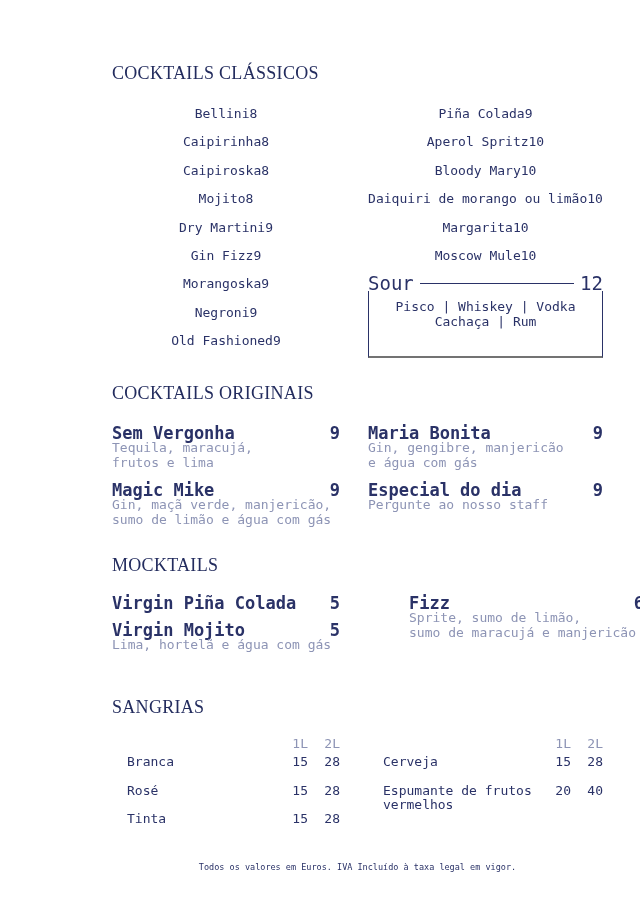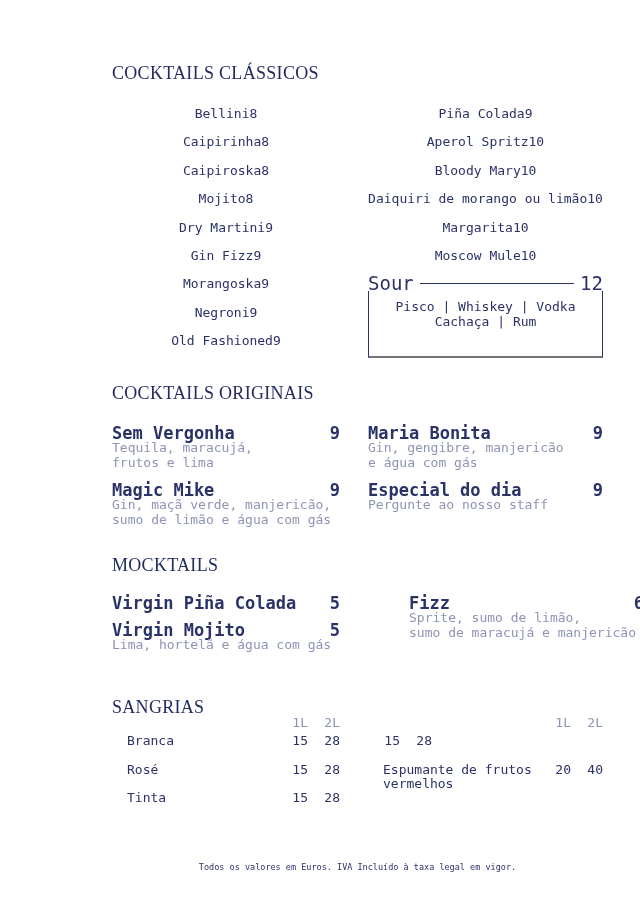--- a/index.html
+++ b/index.html
@@ -25,21 +25,21 @@
   #title-mocktails { top:556px; }
   #title-sangrias  { top:698px; }
 
   .cols { position:absolute; left:112px; width:491px; display:flex; }
   .col-l { width:228px; margin-right:28px; flex:none; }
   .col-r { width:235px; flex:none; }
 
   #grid-classicos { top:107px; }
   #grid-originais { top:427px; }
   #grid-mocktails { top:597px;gap:41px; }
-  #grid-sangrias  { top:716px; }
+  #grid-sangrias  { top:737px; }
 
   .price-row {
     display:flex; justify-content:center;
     font-size:13px; line-height:13px;
     margin-bottom:15.4px;
   }
   .price-row .pr { text-align:right; white-space:nowrap; }
 
   .sour-row { display:flex; font-size:19px; line-height:13px; margin-bottom:0; }
   .sour-rule { flex:1; border-top:1px solid #2a3267; margin:6px 6px 0 6px; }
@@ -258,20 +258,21 @@
           <span class="p2">28</span>
         </div>
     </div>
     <div class="col-r">
       <div class="sang-row sang-head">
           <span class="nm"></span>
           <span class="p1">1L</span>
           <span class="p2">2L</span>
         </div>
       <div class="sang-row">
+          <span class="nm">Cerveja</span>
           <span class="p1">15</span>
           <span class="p2">28</span>
         </div>
       <div class="sang-row">
           <span class="nm">Espumante de frutos
 vermelhos</span>
           <span class="p1">20</span>
           <span class="p2">40</span>
         </div>
     </div>

